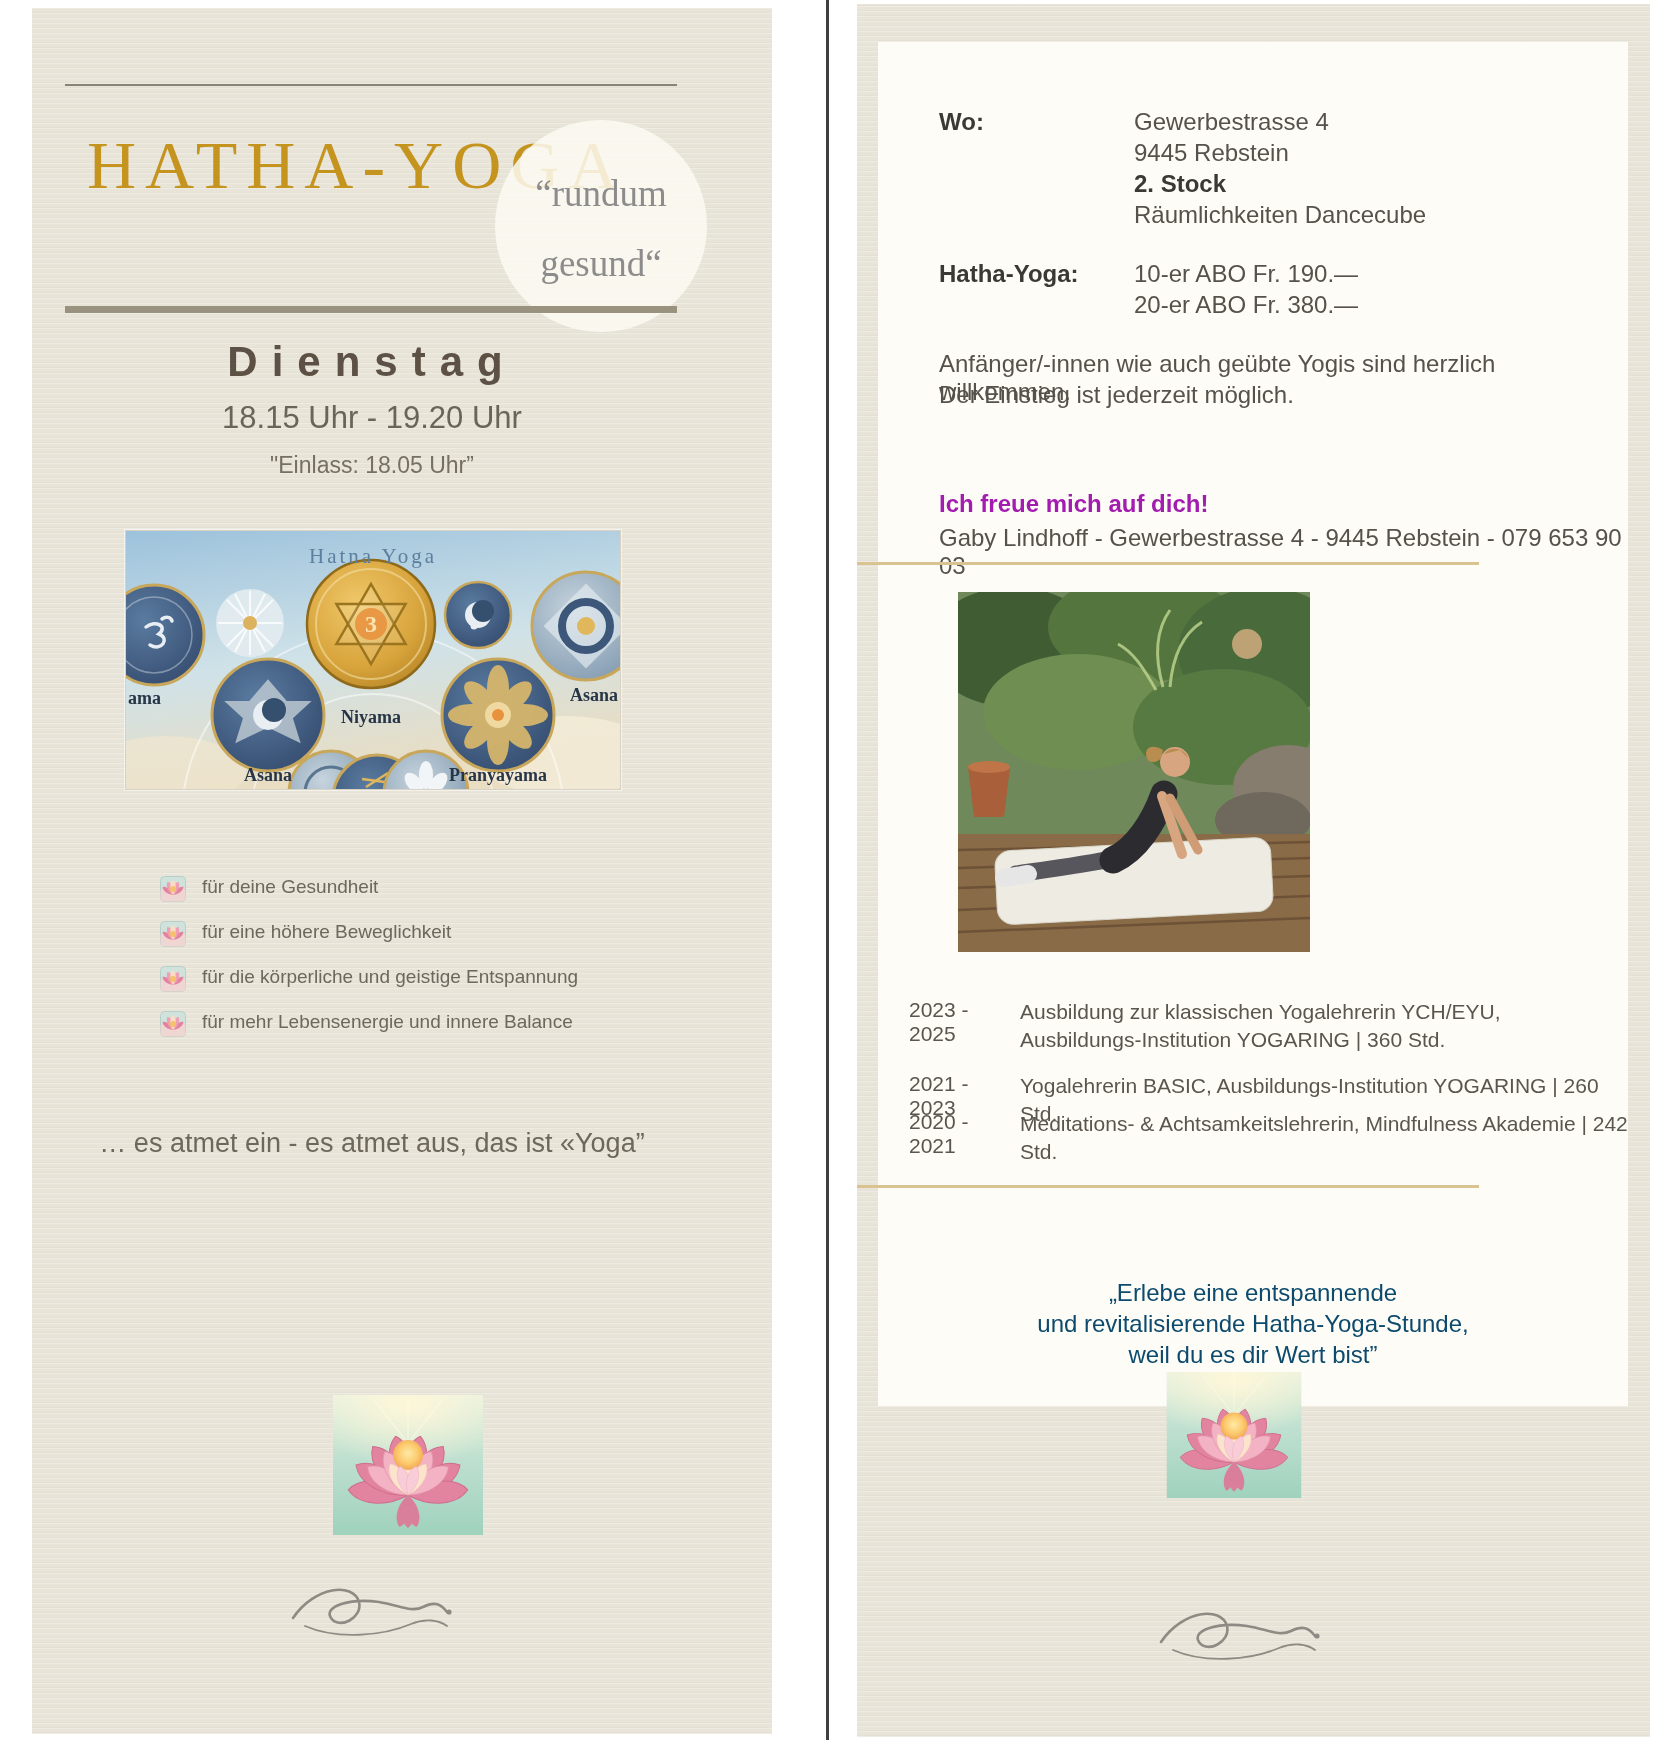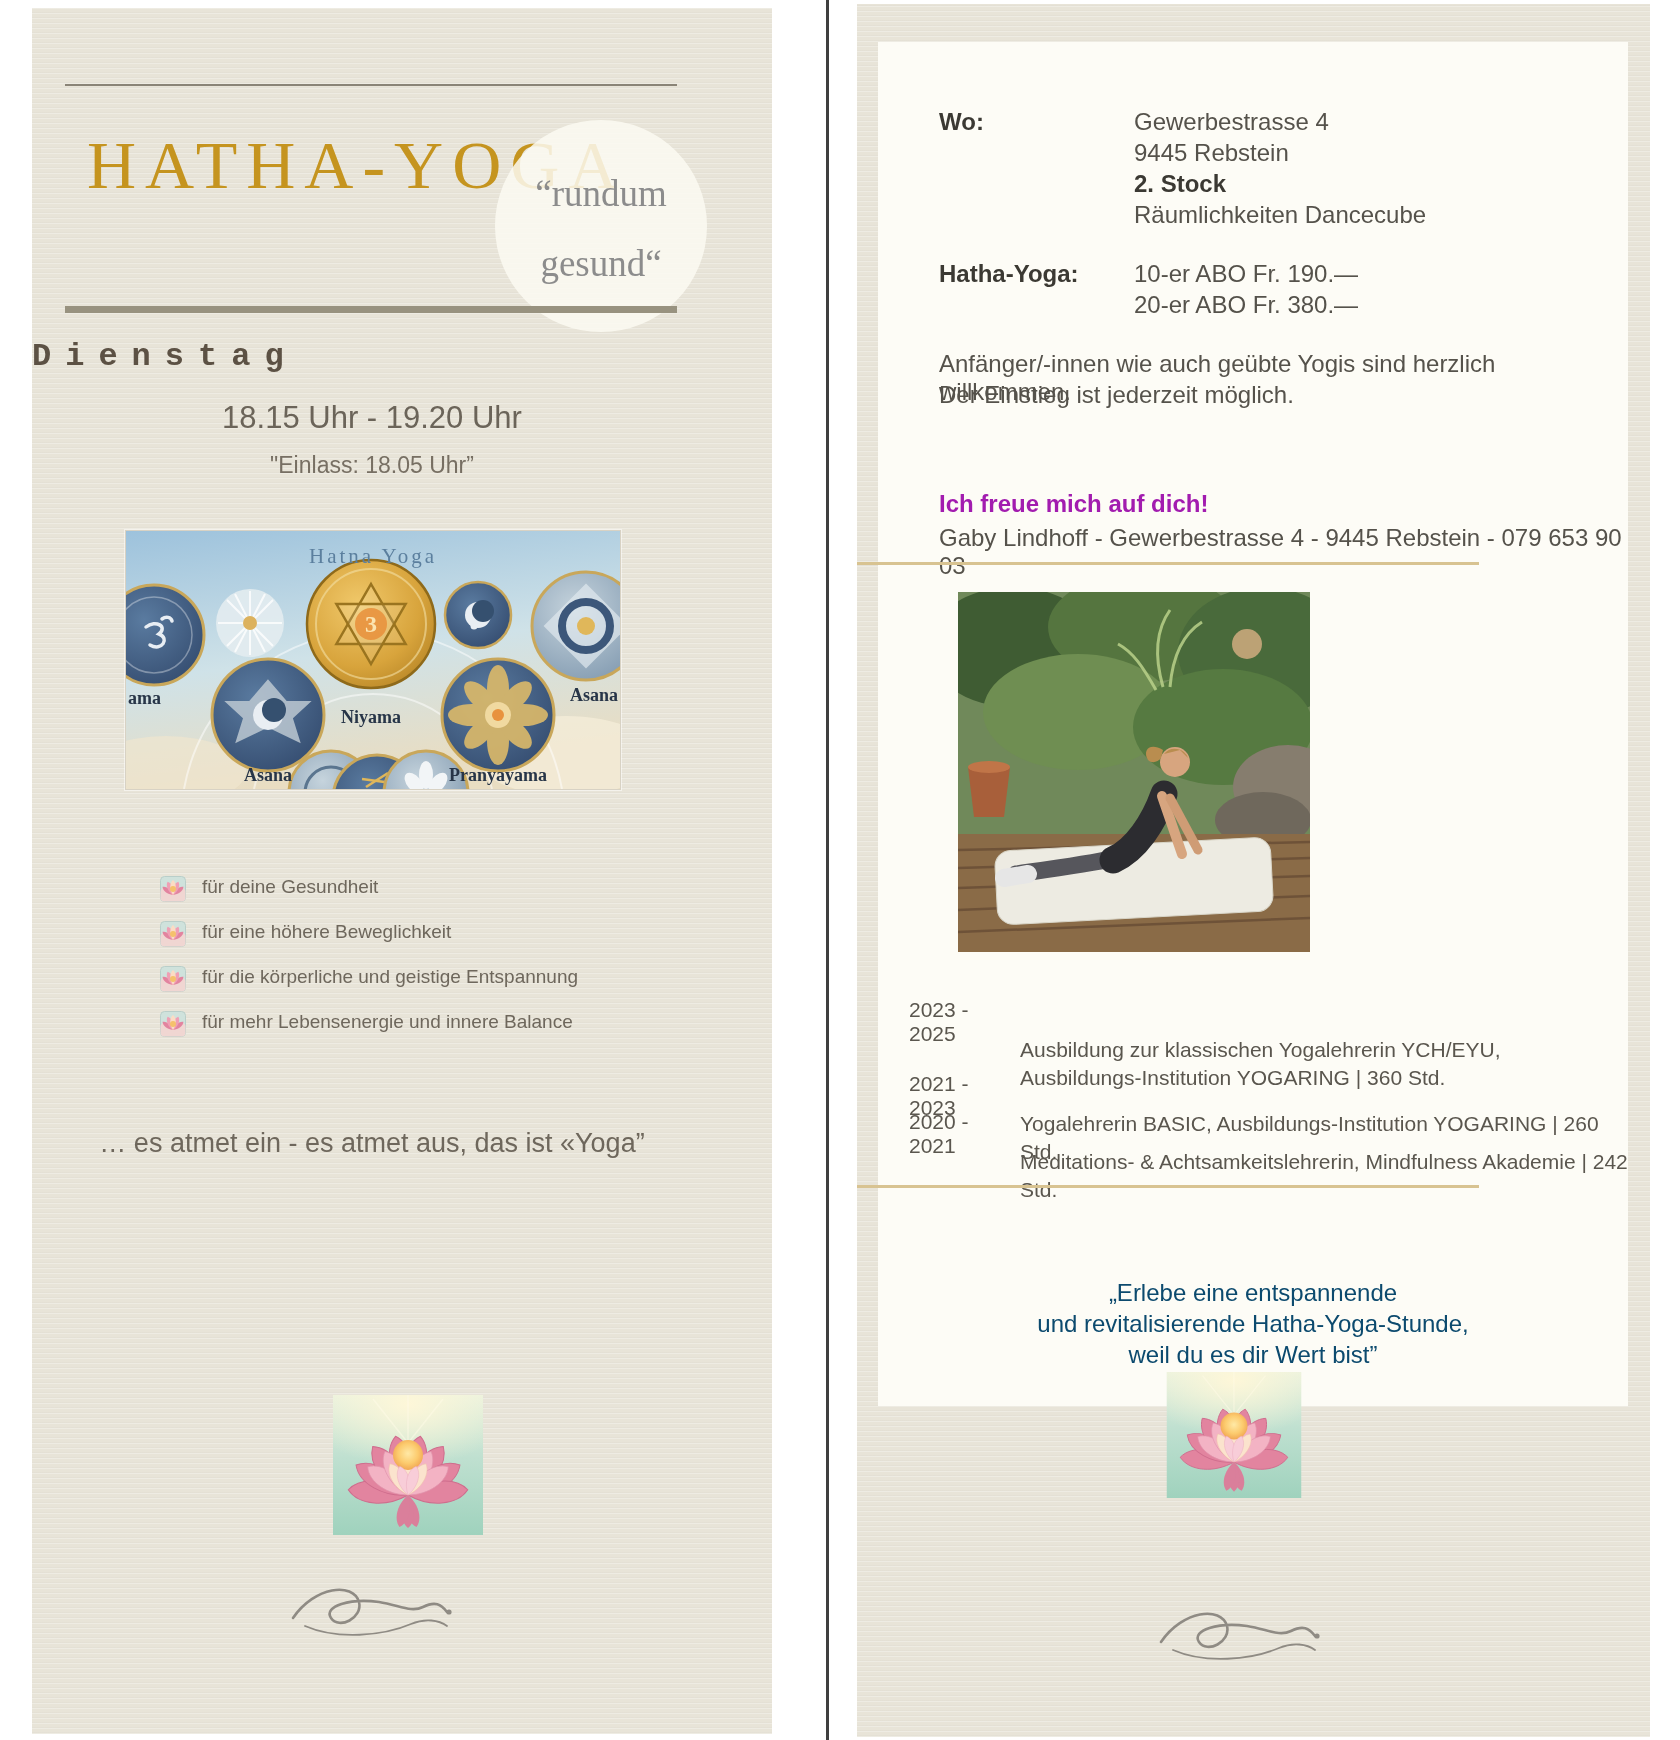--- a/index.html
+++ b/index.html
@@ -30,22 +30,22 @@
     position:absolute;left:463px;top:112px;width:212px;height:212px;border-radius:50%;
     background:rgba(252,250,242,.85);z-index:2;
   }
   .badge-text{
     position:absolute;left:463px;top:112px;width:212px;height:212px;z-index:4;
     font-family:"Liberation Serif", serif;color:#8c8c8c;font-size:37px;text-align:center;
   }
   .badge-text .l1{position:absolute;left:0;right:0;top:52px;}
   .badge-text .l2{position:absolute;left:0;right:0;top:122px;}
   .day-title{
-    position:absolute;left:0;width:100%;top:330px;text-align:left;
-    font-weight:bold;font-size:32px;letter-spacing:14px;color:#5c5144;font-family:Liberation Mono, monospace;
+    position:absolute;left:0;width:100%;top:330px;text-align:center;
+    font-weight:bold;font-size:42px;letter-spacing:14px;color:#5c5144;
   }
   .time-range{position:absolute;left:0;width:100%;top:392px;text-align:center;font-size:31px;color:#6b6459;}
   .admission{position:absolute;left:0;width:100%;top:444px;text-align:center;font-size:23px;color:#776f63;}
   .illustration{
     position:absolute;left:93px;top:522px;width:494px;height:258px;
     border:1px solid #d8d2c4;box-shadow:0 0 0 1px rgba(255,255,255,.5);
   }
   .benefits{position:absolute;left:128px;top:868px;}
   .benefit{display:flex;align-items:flex-start;margin-bottom:19px;font-size:19px;color:#6e675c;}
   .b-icon{width:26px;height:26px;margin-right:16px;flex:0 0 aupx;}
@@ -59,21 +59,21 @@
   .lbl{position:absolute;left:61px;font-weight:bold;color:#3b3933;}
   .val{position:absolute;left:256px;color:#55524b;}
   .val.bold{font-weight:bold;color:#3b3933;}
   .para-line{position:absolute;left:61px;color:#55524b;}
   .closing-bold{position:absolute;left:61px;top:448px;font-weight:bold;color:#a21caf;}
   .contact-line{position:absolute;left:61px;top:482px;color:#55524b;}
   .rule-gold{position:absolute;left:-21px;width:622px;height:3px;background:#d8c391;}
   .photo{position:absolute;left:80px;top:550px;width:352px;height:360px;overflow:hidden;}
   .edu-row{position:absolute;left:31px;display:flex;font-size:21px;color:#5a564e;}
   .edu-years{width:111px;flex:0 0 auto;}
-  .edu-desc{line-height:28px;margin-top:38px;}
+  .edu-desc{line-height:28px;}
   .right-quote{position:absolute;left:0;width:100%;top:1235px;text-align:center;font-size:24px;color:#0c4a6e;line-height:31px;}
   .lotus-right{position:absolute;left:288px;top:1330px;width:136px;height:126px;}
   .flourish-right{position:absolute;left:277px;top:1558px;width:170px;height:70px;}
 
   .hidden-defs{position:absolute;width:0;height:0;overflow:hidden;}
 </style>
 </head>
 <body>
 
 <svg class="hidden-defs" aria-hidden="true">

